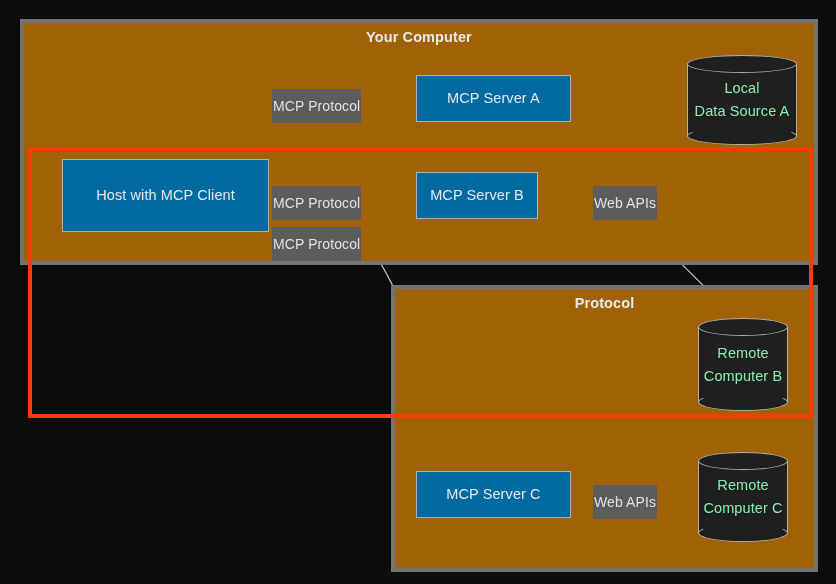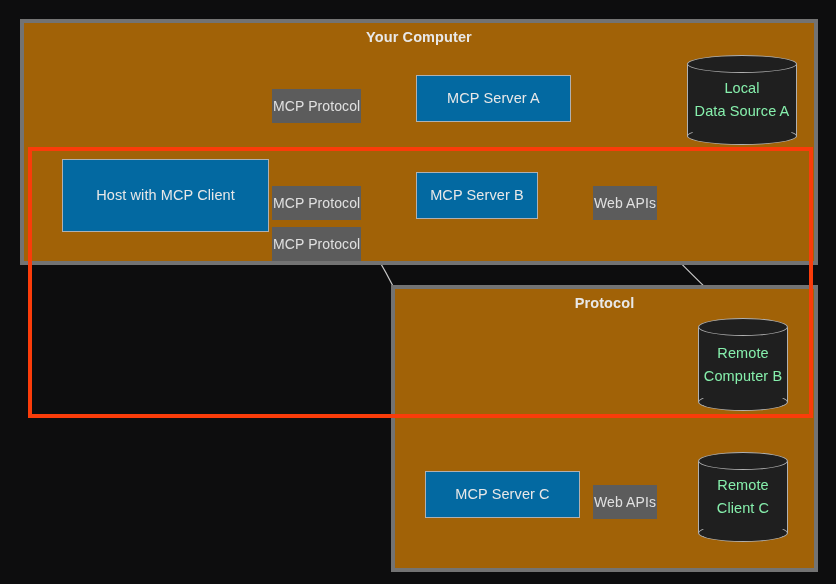--- a/index.html
+++ b/index.html
@@ -62,21 +62,21 @@
     display: flex;
     flex-direction: column;
     align-items: center;
     justify-content: center;
     text-align: center;
     letter-spacing: 0.1px;
   }
   #node-host          { left: 50px;  top: 159px; width: 207px; height: 73px; margin-left: 12px; }
   #node-server-a      { left: 416px; top: 75px;  width: 155px; height: 47px; }
   #node-server-b      { left: 416px; top: 172px; width: 122px; height: 47px; }
-  #node-server-c      { left: 425px; top: 471px; width: 155px; height: 47px; }
+  #node-server-c      { left: 416px; top: 471px; width: 155px; height: 47px; }
 
   
   .cylinder {
     position: absolute;
     width: 110px;
     height: 90px;
   }
   .cyl-body {
     position: absolute;
     left: 0; top: 9px;
@@ -217,21 +217,21 @@
       <span>Computer B</span>
     </div>
   </div>
 
   <div class="cylinder" id="cyl-remote-c">
     <div class="cyl-body"></div>
     <div class="cyl-bottom"></div>
     <div class="cyl-top"></div>
     <div class="cyl-label">
       <span>Remote</span>
-      <span>Client C</span>
+      <span>Computer C</span>
     </div>
   </div>
 
   <div class="edge-label" id="lbl-mcp-top">MCP Protocol</div>
   <div class="edge-label" id="lbl-mcp-mid">MCP Protocol</div>
   <div class="edge-label" id="lbl-mcp-bottom">MCP Protocol</div>
   <div class="edge-label" id="lbl-web-b">Web APIs</div>
   <div class="edge-label" id="lbl-web-c">Web APIs</div>
 
   <div id="highlight-rect" style="border-color: rgb(250, 60, 10);"></div>

